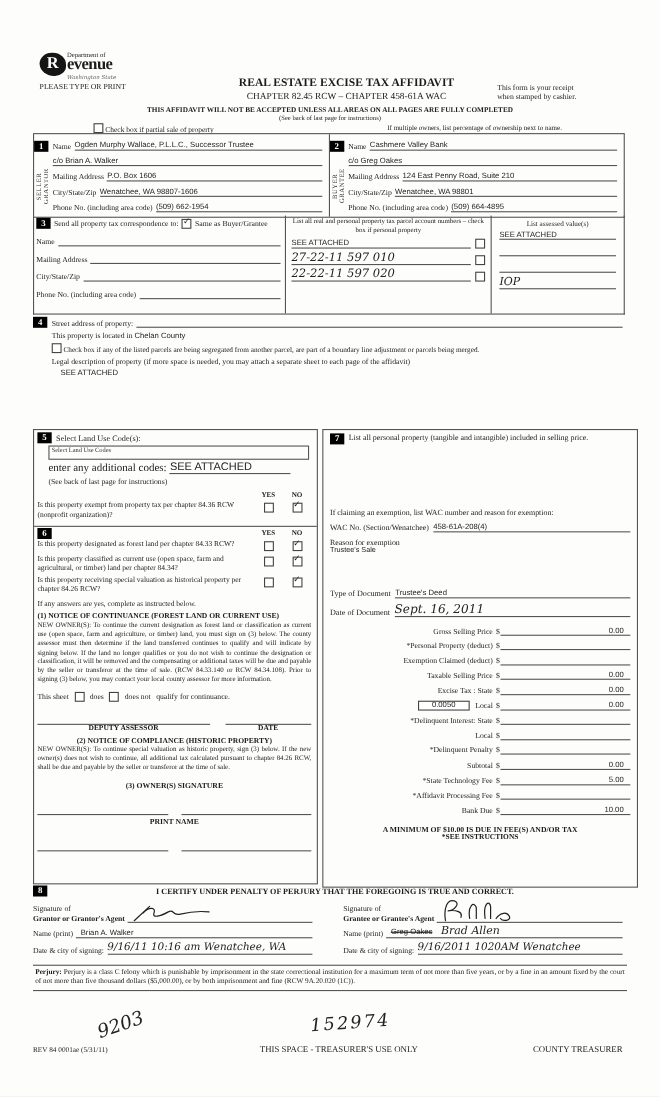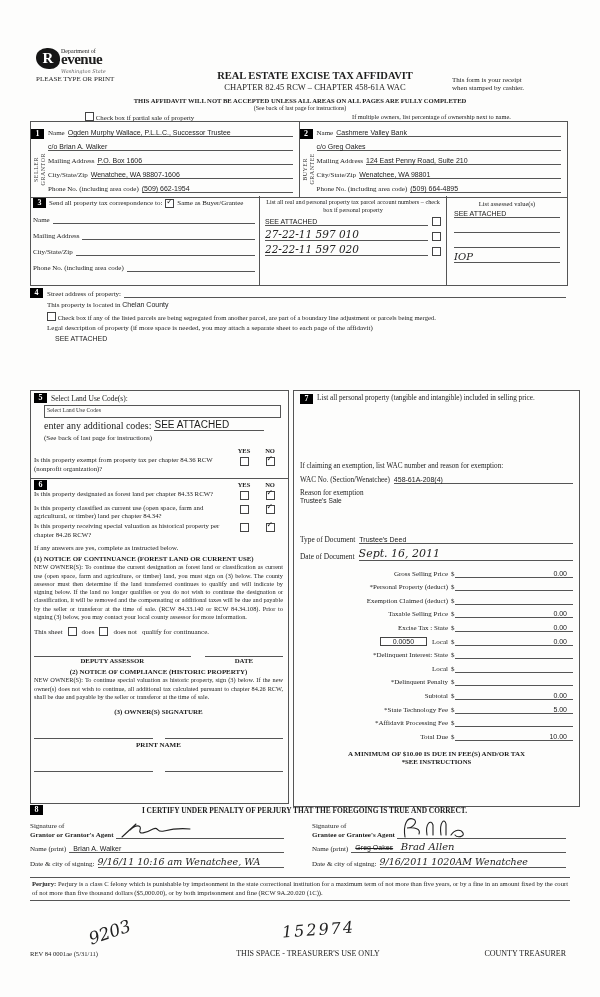--- a/index.html
+++ b/index.html
@@ -382,21 +382,21 @@
           <span class="feelabel">*State Technology Fee</span>
           <span>$</span>
           <span class="feeline fill">5.00</span>
         </div>
       <div class="feerow">
           <span class="feelabel">*Affidavit Processing Fee</span>
           <span>$</span>
           <span class="feeline fill"></span>
         </div>
       <div class="feerow">
-          <span class="feelabel">Total Due</span>
+          <span class="feelabel">Bank Due</span>
           <span>$</span>
           <span class="feeline fill">10.00</span>
         </div>
     </div>
 
     <div class="b ctr" style="font-size:7px;margin-top:9px;">A MINIMUM OF $10.00 IS DUE IN FEE(S) AND/OR TAX</div>
     <div class="b ctr" style="font-size:6.8px;">*SEE INSTRUCTIONS</div>
   </div>
 
   <div class="abs" style="left:30px;top:805px;width:536px;">

